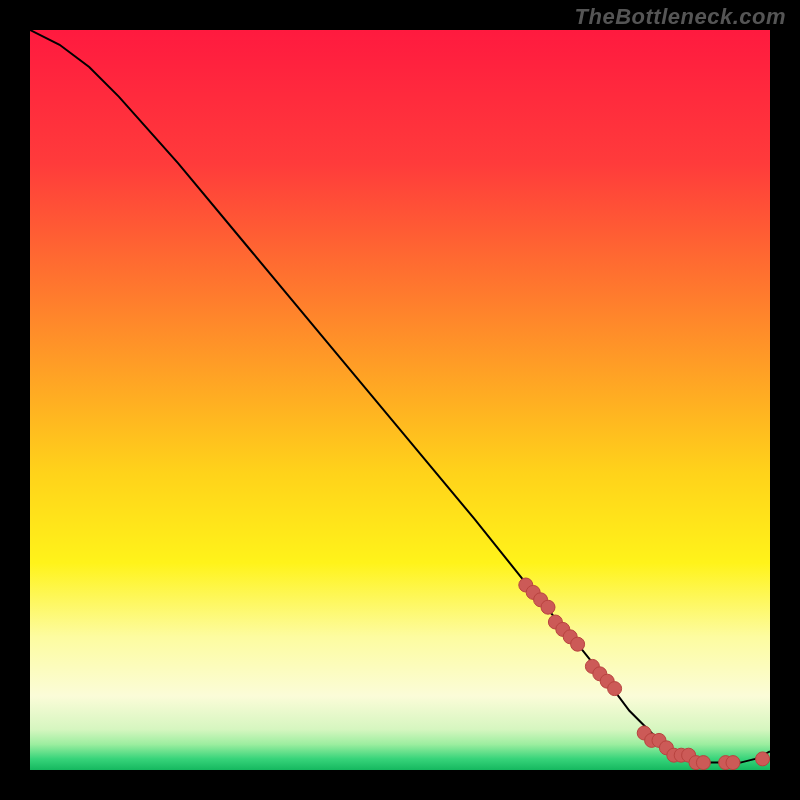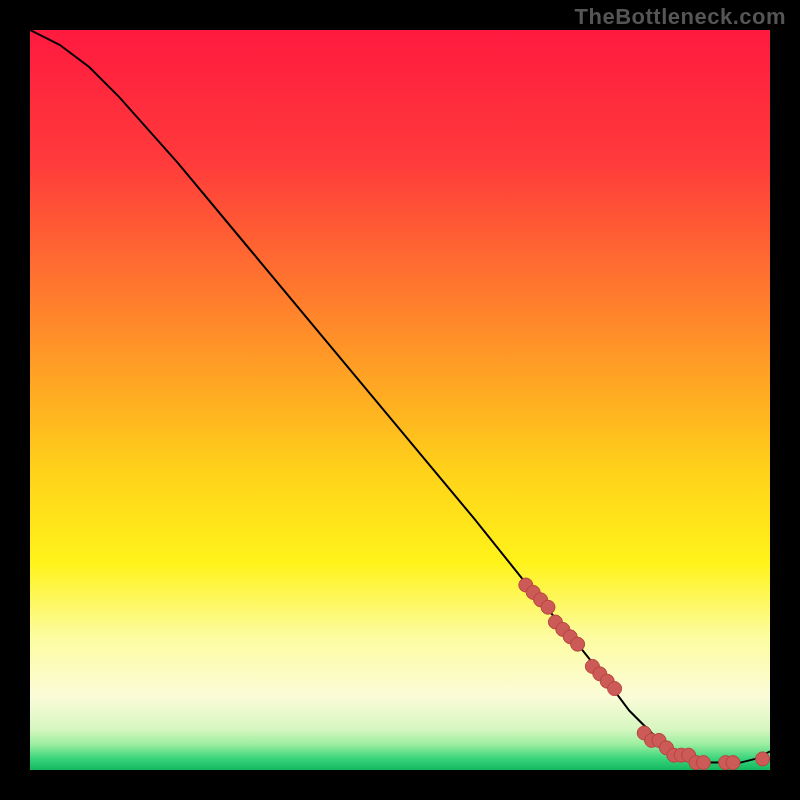--- a/index.html
+++ b/index.html
@@ -8,20 +8,21 @@
     width: 800px;
     height: 800px;
     background: #000;
     font-family: Arial, Helvetica, sans-serif;
     overflow: hidden;
   }
   .wrap {
     position: relative;
     width: 800px;
     height: 800px;
+    font-style: italic;
   }
   .watermark {
     position: absolute;
     top: 4px;
     right: 14px;
     color: #555;
     font-size: 22px;
     font-weight: bold;
     letter-spacing: 0.5px;
     z-index: 10;

